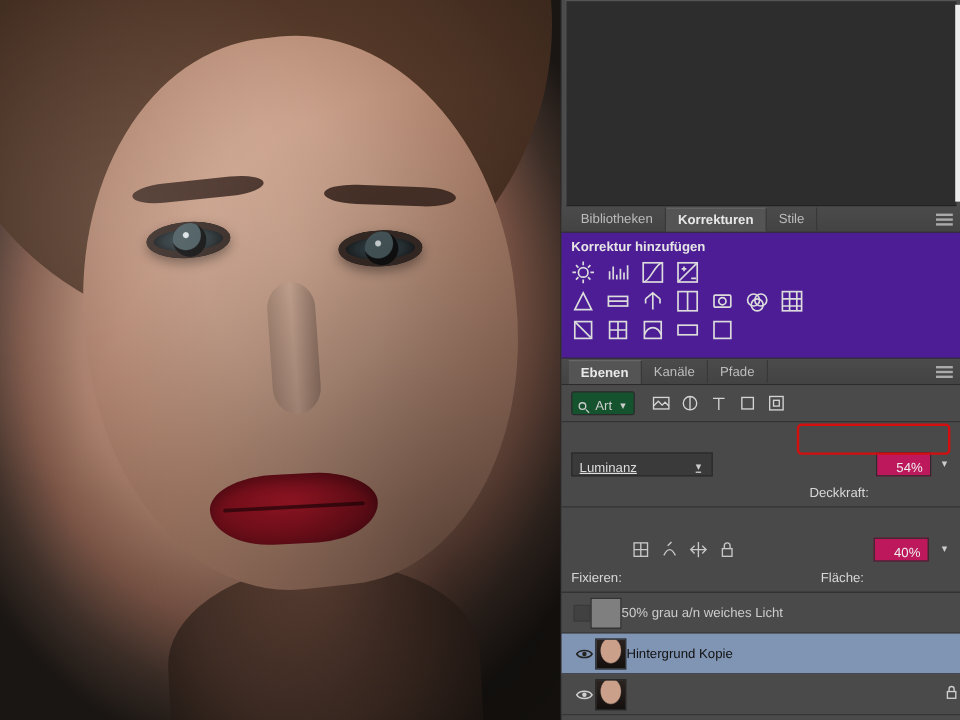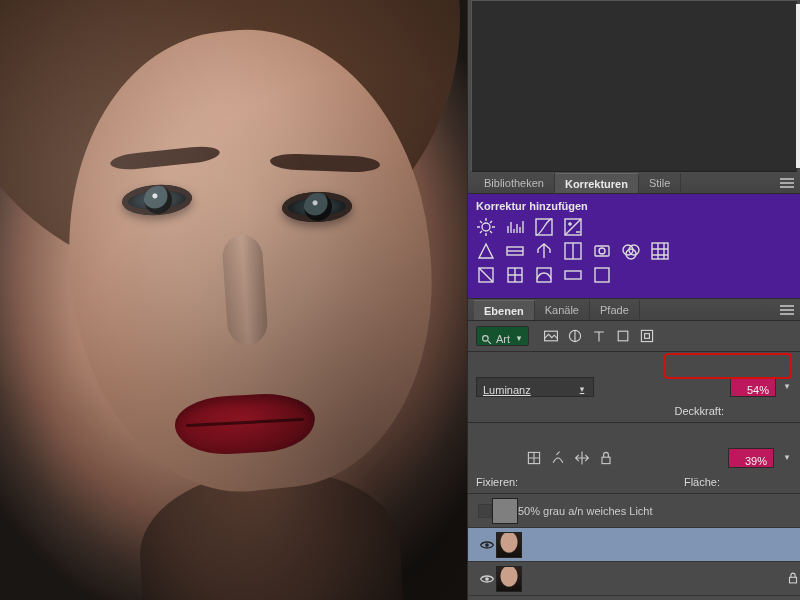--- a/index.html
+++ b/index.html
@@ -475,38 +475,39 @@
         </svg>
       </div>
     <div class="lockicn">
         <svg viewBox="0 0 20 20">
           <rect x="5" y="9" width="10" height="8"></rect>
           <path d="M7 9V6a3 3 0 0 1 6 0v3"></path>
         </svg>
       </div>
     <span class="field-label" style="margin-left:auto">Fläche:</span>
     <div class="value-box">
-      <span>39%</span>
+      <span>40%</span>
     </div>
     <span class="sel"></span>
   </div>
 
   <div id="layers-list">
       <div class="layer">
         <div class="eye-cell off"></div>
         <div class="thumb grey"></div>
         <div class="lname">50% grau a/n weiches Licht</div>
       </div>
       <div class="layer selected">
         <div class="eye-cell">
           <svg width="16" height="16" style="color:#222">
             <use href="#eye"></use>
           </svg>
         </div>
         <div class="thumb portrait"></div>
+        <div class="lname">Hintergrund Kopie</div>
       </div>
       <div class="layer">
         <div class="eye-cell">
           <svg width="16" height="16" style="color:#cfcfcf">
             <use href="#eye"></use>
           </svg>
         </div>
         <div class="thumb portrait"></div>
         <div class="lock-right"><svg width="14" height="14" style="color:#cfcfcf">
             <use href="#lock"></use>

